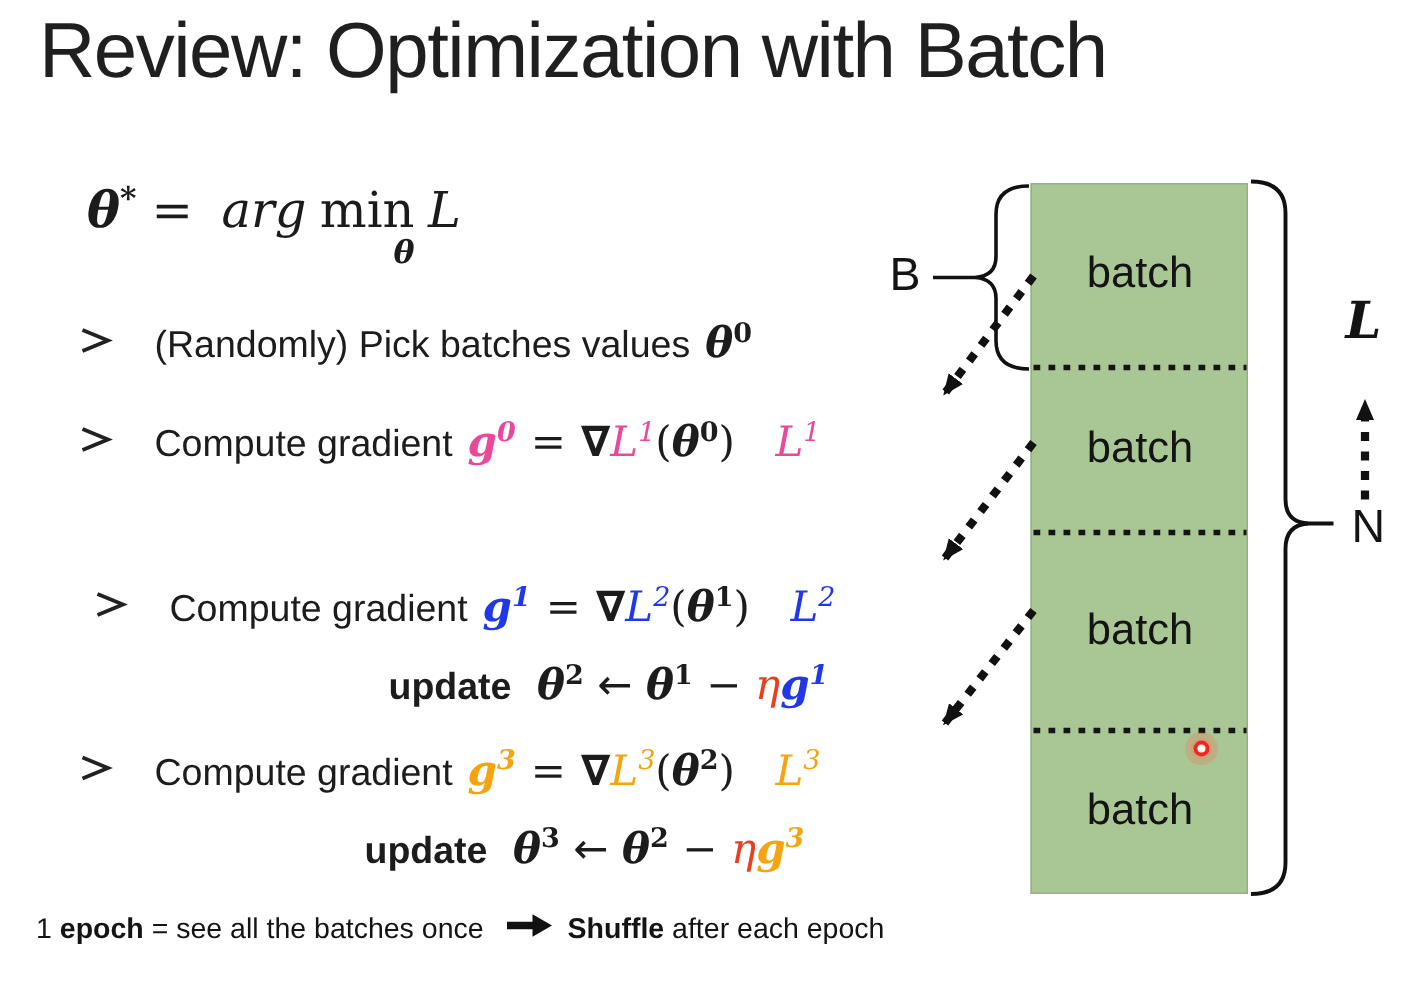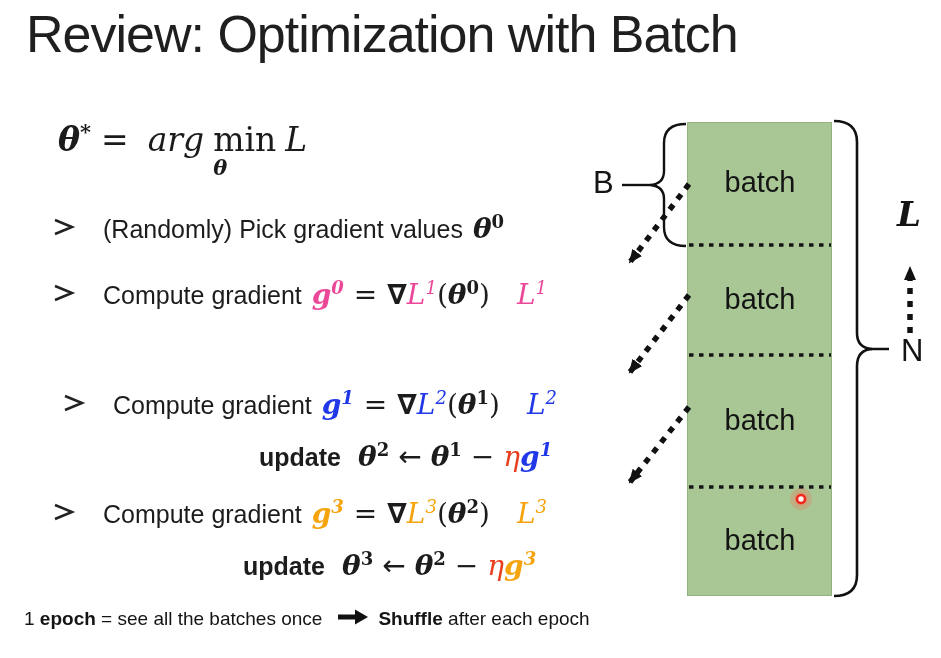--- a/index.html
+++ b/index.html
@@ -18,21 +18,21 @@
   .green{color:#ec4899;} .blue{color:#2038e8;} .orange{color:#f5a40e;} .red{color:#e8401f;}
   .eq{margin:0 10px;font-style:normal;}
   .sp{margin:16px 9px;}
   .tail{margin-left:27px;}
   .marker{display:inline-block;margin-right:27px;vertical-align:1px;}
   .updlabel{font-weight:bold;margin-right:17px;}
   
   #formula{position:absolute;left:58px;top:120px;white-space:nowrap;}
   #formula .m{font-size:33px;}
   #formula sup{font-size:21px;}
-  .minstack{display:inline-flex;flex-direction:column;align-items:flex-start;vertical-align:baseline;}
+  .minstack{display:inline-flex;flex-direction:column;align-items:flex-end;vertical-align:baseline;}
   .minstack .minword{font-family:"DejaVu Serif",serif;font-style:normal;font-size:33px;line-height:1;}
   .minstack .minsub{font-family:"DejaVu Serif",serif;font-style:italic;font-weight:bold;font-size:21px;line-height:1;margin-top:1px;}
   
   #footer{position:absolute;left:24px;top:608px;font-size:19px;white-space:nowrap;color:#141414;}
   #footer b{font-weight:bold;}
   .fa{display:inline-block;vertical-align:-1px;margin:0 9px 0 13px;}
   
   #batchbox{position:absolute;left:687px;top:122px;width:145px;height:474px;
             background:#a9c795;border:1px solid #93b27f;box-sizing:border-box;}
   .batchlabel{position:absolute;left:687px;width:146px;text-align:center;font-size:29px;color:#141414;}
@@ -53,21 +53,21 @@
 
   <div id="formula"><span class="m mb"><span>θ</span><sup class="up">*</sup></span><span class="m eq">=</span><span class="m sp">arg</span><span class="minstack">
         <span class="minword">min</span>
         <span class="minsub">θ</span>
       </span><span class="m sp">L</span></div>
 
   <div class="row" style="left:52px;top:212px;">
     <span class="marker"><svg width="24" height="20" viewBox="0 0 24 20">
           <path d="M3,3 L20,10 L3,17" fill="none" stroke="#222" stroke-width="2.5"></path>
           <path d="M3,17 L20,10 L10,13 Z" fill="#222"></path>
-        </svg></span><span>(Randomly) Pick gradient values</span><span class="m mb" style="margin-left:10px;"><span>θ</span><sup class="up">0</sup></span>
+        </svg></span><span>(Randomly) Pick batches values</span><span class="m mb" style="margin-left:10px;"><span>θ</span><sup class="up">0</sup></span>
   </div>
 
   <div class="row" style="left:52px;top:278px;">
     <span class="marker"><svg width="24" height="20" viewBox="0 0 24 20">
           <path d="M3,3 L20,10 L3,17" fill="none" stroke="#222" stroke-width="2.5"></path>
           <path d="M3,17 L20,10 L10,13 Z" fill="#222"></path>
         </svg></span><span>Compute gradient</span><span class="m mb green" style="margin-left:10px;"><span>g</span><sup>0</sup></span><span class="m eq">=</span><span class="m nabla">∇</span><span class="m green"><span>L</span><sup>1</sup></span><span class="m up">(</span><span class="m mb"><span>θ</span><sup class="up">0</sup></span><span class="m up">)</span><span class="m green tail"><span>L</span><sup>1</sup></span>
   </div>
 
 

